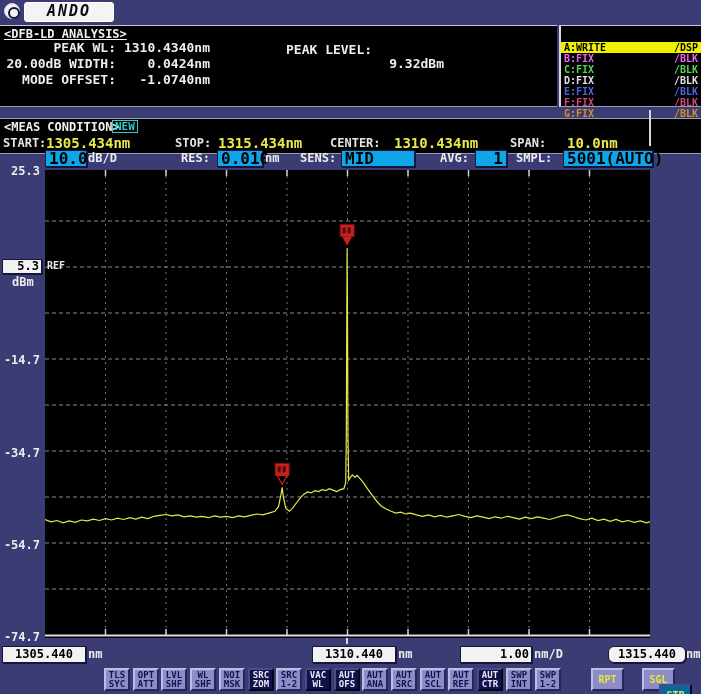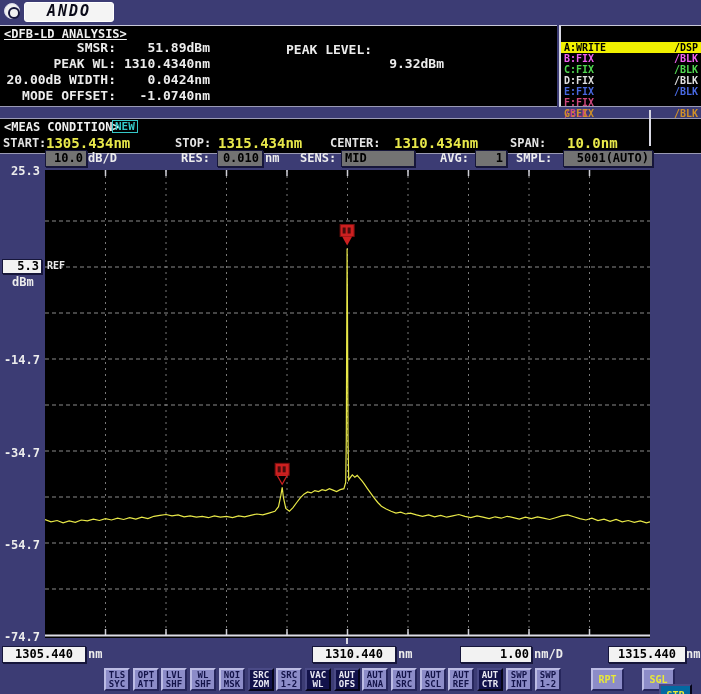--- a/index.html
+++ b/index.html
@@ -38,22 +38,22 @@
   
   #meas-panel{position:absolute;left:0;top:110px;width:701px;height:36px;background:#000;
     border-top:1px solid #9a9ab4;border-bottom:1px solid #9a9ab4;box-sizing:border-box;margin-top:8px;}
   #meas-header{position:absolute;left:4px;top:1px;color:#f0f0f0;font-size:12px;font-weight:bold;}
   #meas-new-badge{position:absolute;left:112px;top:1px;color:#35c8c8;border:1px solid #35c8c8;
     font-size:11px;font-weight:bold;line-height:11px;padding:0 2px;}
   .mlabel{position:absolute;top:17px;color:#e4e4e4;font-size:12px;font-weight:bold;}
   .mvalue{position:absolute;top:16px;color:#e8e84a;font-size:14px;font-weight:bold;}
   #meas-divider{position:absolute;left:649px;top:110px;width:2px;height:36px;background:#d8d8e4;}
   
-  .wbox{position:absolute;top:150px;height:15px;line-height:15px;background:#737373;color:#000;
-    font-size:12px;font-weight:bold;border:1px solid #16163a;box-shadow:1px 1px 0 #16163a;
+  .wbox{position:absolute;top:150px;height:15px;line-height:15px;background:#0ea5e9;color:#000;
+    font-size:16px;font-weight:bold;border:1px solid #16163a;box-shadow:1px 1px 0 #16163a;
     text-align:right;padding:0 3px;box-sizing:content-box;}
   .wlabel{position:absolute;top:151px;color:#ececec;font-size:12px;font-weight:bold;}
   
   .ylab{position:absolute;left:0;width:40px;text-align:right;color:#ececec;font-size:12px;font-weight:bold;}
   #ref-box{position:absolute;left:2px;top:259px;width:34px;height:13px;line-height:13px;background:#f2f2f2;
     color:#000;font-size:12px;font-weight:bold;text-align:right;padding:0 2px;border:1px solid #16163a;box-shadow:1px 1px 0 #16163a;}
   #ref-label{position:absolute;left:47px;top:260px;color:#e8e8e8;font-size:10px;font-weight:bold;z-index:5;}
   #yaxis-unit{position:absolute;left:12px;top:275px;color:#ececec;font-size:12px;font-weight:bold;}
   
   #chart{position:absolute;left:45px;top:170px;width:605px;height:468px;background:#000;}
@@ -83,21 +83,20 @@
   <div id="titlebar">
     <div id="emblem">
         <div class="ring"></div>
       </div>
     <div id="brand-box">ANDO</div>
   </div>
 
   <div id="analysis-panel">
     <div id="analysis-header">&lt;DFB-LD ANALYSIS&gt;</div>
     <div id="analysis-rows">
-        <div class="arow"><span class="alabel">SMSR:</span><span class="avalue">51.89dBm</span></div>
         <div class="arow"><span class="alabel">PEAK WL:</span><span class="avalue">1310.4340nm</span></div>
         <div class="arow"><span class="alabel">20.00dB WIDTH:</span><span class="avalue">0.0424nm</span></div>
         <div class="arow"><span class="alabel">MODE OFFSET:</span><span class="avalue">-1.0740nm</span></div>
       </div>
     <div id="peak-level-label">PEAK LEVEL:</div>
     <div id="peak-level-value">9.32dBm</div>
   </div>
 
   <div id="trace-panel">
       <div class="trace-row" style="color: rgb(0, 0, 0); background: rgb(240, 240, 0);">
@@ -113,21 +112,21 @@
         <span>/BLK</span>
       </div>
       <div class="trace-row" style="color: rgb(224, 224, 224);">
         <span>D:FIX</span>
         <span>/BLK</span>
       </div>
       <div class="trace-row" style="color: rgb(72, 104, 224);">
         <span>E:FIX</span>
         <span>/BLK</span>
       </div>
-      <div class="trace-row" style="color: rgb(208, 72, 128); flex-direction: column;">
+      <div class="trace-row" style="color: rgb(208, 72, 128);">
         <span>F:FIX</span>
         <span>/BLK</span>
       </div>
       <div class="trace-row" style="color: rgb(208, 144, 40);">
         <span>G:FIX</span>
         <span>/BLK</span>
       </div>
     </div>
 
   <div id="meas-panel">
@@ -222,21 +221,21 @@
         </g>
       </svg></div>
   <div id="center-tick"></div>
 
   <div class="xbox" style="left:2px;width:78px;">1305.440</div>
   <div class="xlabel" style="left:88px;">nm</div>
   <div class="xbox" style="left:312px;width:78px;">1310.440</div>
   <div class="xlabel" style="left:398px;">nm</div>
   <div class="xbox" style="left:460px;width:66px;text-align:right;">1.00</div>
   <div class="xlabel" style="left:534px;">nm/D</div>
-  <div class="xbox" style="left:608px;width:72px;">1315.440</div>
+  <div class="xbox" style="left:608px;width:72px;border-radius:6px;">1315.440</div>
   <div class="xlabel" style="left:686px;">nm</div>
 
   <div id="softkeys">
       <button class="skey" style="left: 104px;">
         <div>TLS</div>
         <div>SYC</div>
       </button>
       <button class="skey" style="left: 133px;">
         <div>OPT</div>
         <div>ATT</div>

